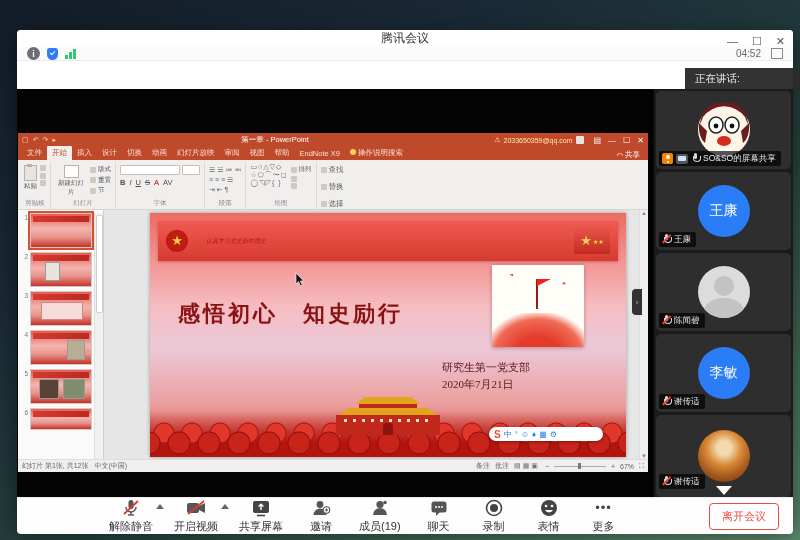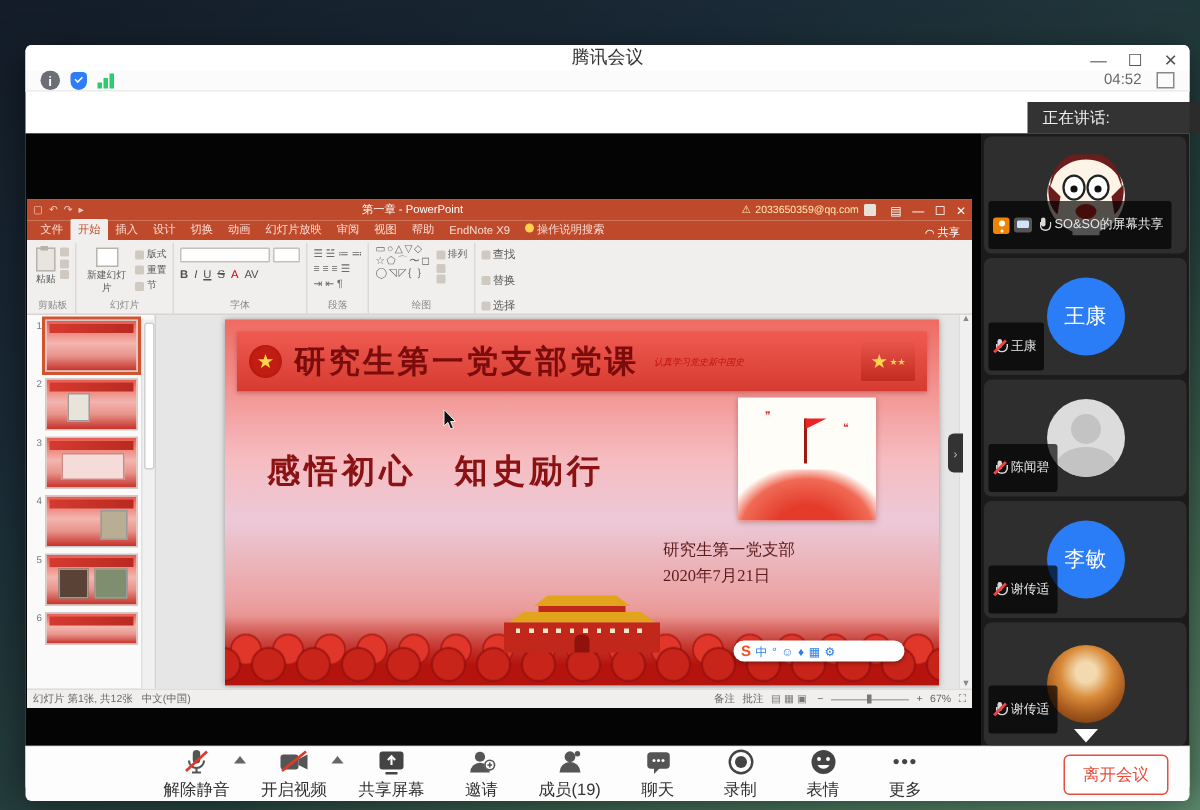--- a/index.html
+++ b/index.html
@@ -17,33 +17,33 @@
   .mw-ctrls span{cursor:default;line-height:22px;}
   .mw-subbar{height:24px;background:#fbfbfb;border-bottom:1px solid #ececec;display:flex;align-items:center;padding:0 10px;}
   .ic-info{width:13px;height:13px;border-radius:50%;background:#6b6f75;color:#fff;font-size:9px;font-weight:bold;display:flex;align-items:center;justify-content:center;margin-right:7px;}
   .ic-shield{width:11px;height:12px;background:#2f7df6;border-radius:3px 3px 6px 6px;position:relative;margin-right:7px;}
   .ic-shield:after{content:"";position:absolute;left:3px;top:3px;width:4px;height:2px;border-left:1.5px solid #fff;border-bottom:1.5px solid #fff;transform:rotate(-45deg);}
   .ic-signal{display:flex;align-items:flex-end;gap:1.5px;height:11px;}
   .ic-signal i{width:2.5px;background:#2ecc71;display:block;}
   .mw-timer{margin-left:auto;font-size:10px;color:#666;}
   .ic-full{width:10px;height:9px;border:1px solid #888;margin-left:10px;position:relative;}
 
-  .mw-content{height:412px;position:relative;background:#b91c1c;display:flex;margin-top:28px;}
+  .mw-content{height:412px;position:relative;background:#0f172a;display:flex;margin-top:28px;}
   .share-area{width:637px;position:relative;background:#040404;overflow:hidden;}
 
   
   #speaking{left:685px;top:68px;width:115px;height:21px;background:rgba(43,43,43,.96);color:#eee;font-size:10.5px;display:flex;align-items:center;padding-left:10px;z-index:40;}
 
   
   #collapse{left:615px;top:200px;width:10px;height:26px;background:#333;border-radius:4px 0 0 4px;color:#bbb;font-size:8px;display:flex;align-items:center;justify-content:center;z-index:30;}
 
   
   .sidebar{width:139px;background:#1b1b1b;padding:2px 2px 0 2px;box-sizing:border-box;overflow:hidden;position:relative;}
   .tile{height:78px;background:#2e2e2e;border-radius:5px;margin-bottom:3px;position:relative;display:flex;align-items:center;justify-content:center;overflow:hidden;}
-  .tile .label{position:absolute;left:3px;bottom:3px;right:auto;max-width:128px;background:rgba(0,0,0,.68);border-radius:2px;height:32px;display:flex;align-items:center;gap:3px;padding:0 5px 0 3px;}
+  .tile .label{position:absolute;left:3px;bottom:3px;right:auto;max-width:128px;background:rgba(0,0,0,.68);border-radius:2px;height:15px;display:flex;align-items:center;gap:3px;padding:0 5px 0 3px;}
   .tile .label span{color:#e8e8e8;font-size:8.5px;white-space:nowrap;}
   .av-circle{width:52px;height:52px;border-radius:50%;display:flex;align-items:center;justify-content:center;}
   .av-blue{background:#2a7cf7;color:#fff;font-size:14px;}
   .av-grey{background:#dcdcdc;position:relative;overflow:hidden;}
   .av-grey .head{position:absolute;left:16px;top:10px;width:20px;height:20px;border-radius:50%;background:#c3c3c3;}
   .av-grey .body{position:absolute;left:6px;top:32px;width:40px;height:26px;border-radius:50% 50% 0 0;background:#c3c3c3;}
   .av-photo{background:radial-gradient(circle at 50% 35%,#f2d9ae 16%,#d98b3a 40%,#a85a1d 65%,#6a3410 92%);}
   .mini-mic{position:relative;width:9px;height:11px;flex:0 0 auto;}
   .mini-mic .cap{position:absolute;left:3px;top:0;width:3px;height:6px;border-radius:2px;background:#d9d9d9;}
   .mini-mic .arc{position:absolute;left:1.5px;top:3px;width:6px;height:5px;border:1px solid #d9d9d9;border-top:none;border-radius:0 0 5px 5px;}
@@ -384,21 +384,20 @@
             </div>
             <div class="tscroll">
                 <div class="tthumb"></div>
               </div>
           </div>
 
           <div class="slide-zone">
             <div id="slide">
               <div class="sl-band">
                 <div class="emblem">★</div>
-                <span class="sl-h-title">研究生第一党支部党课</span>
                 <span class="sl-tagline">认真学习党史新中国史</span>
                 <div class="starblock">
                     <span>★</span>
                     <small>★★</small>
                   </div>
               </div>
               <div class="sl-main-title">感悟初心　知史励行</div>
               <div class="sl-card">
                 <span class="card-bird" style="left:18px;top:8px;">❞</span>
                 <span class="card-bird" style="left:70px;top:16px;">❝</span>

